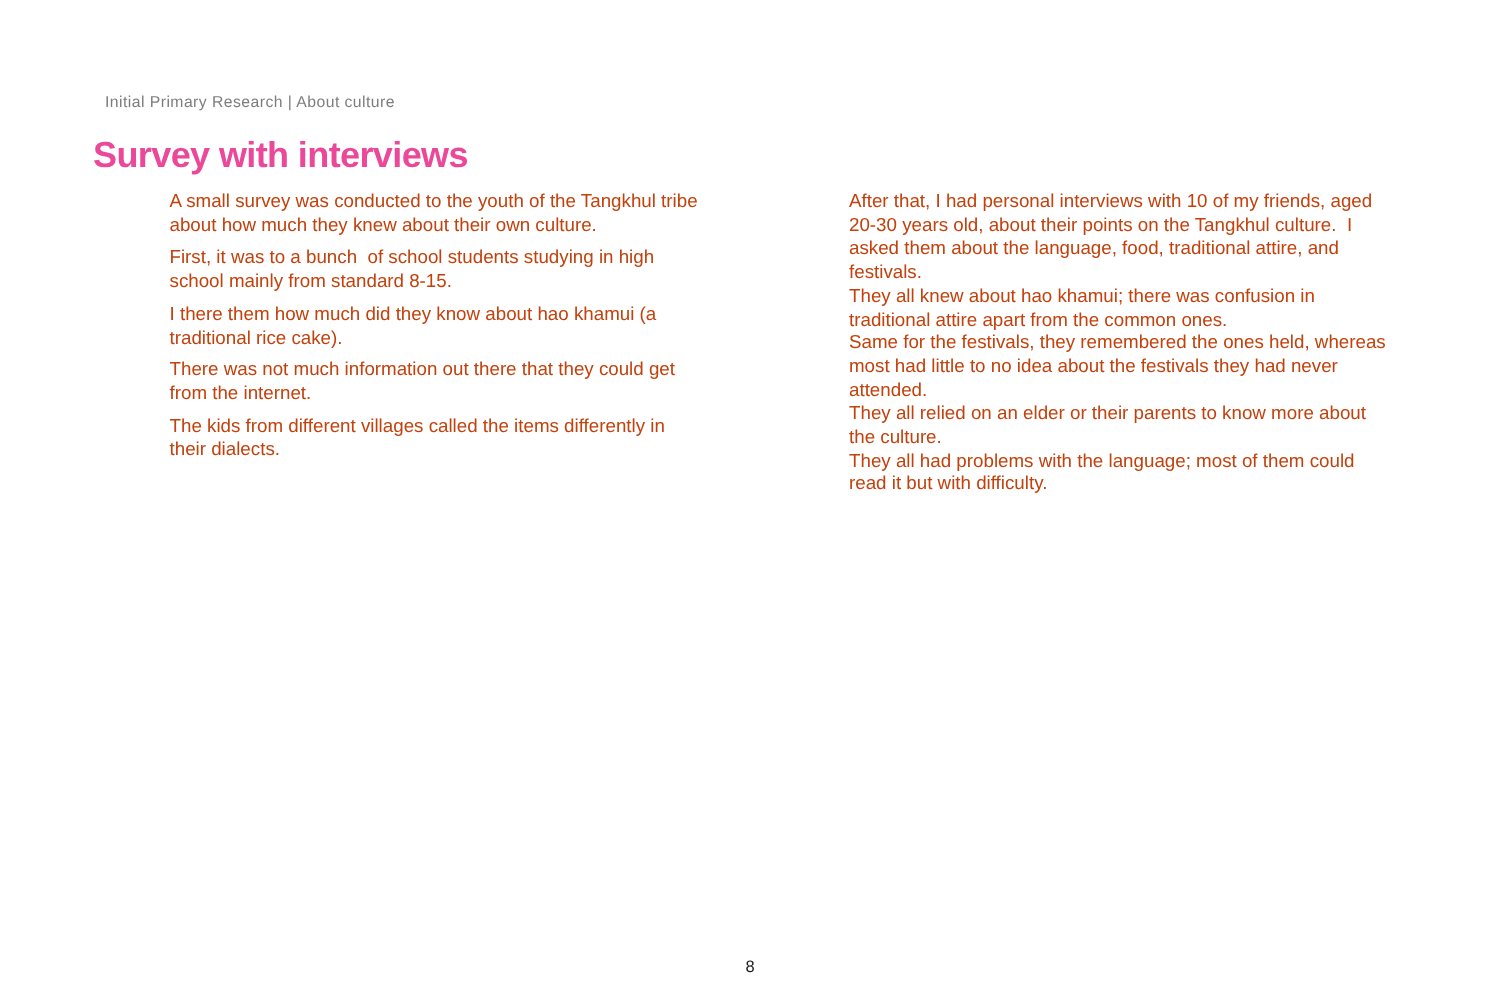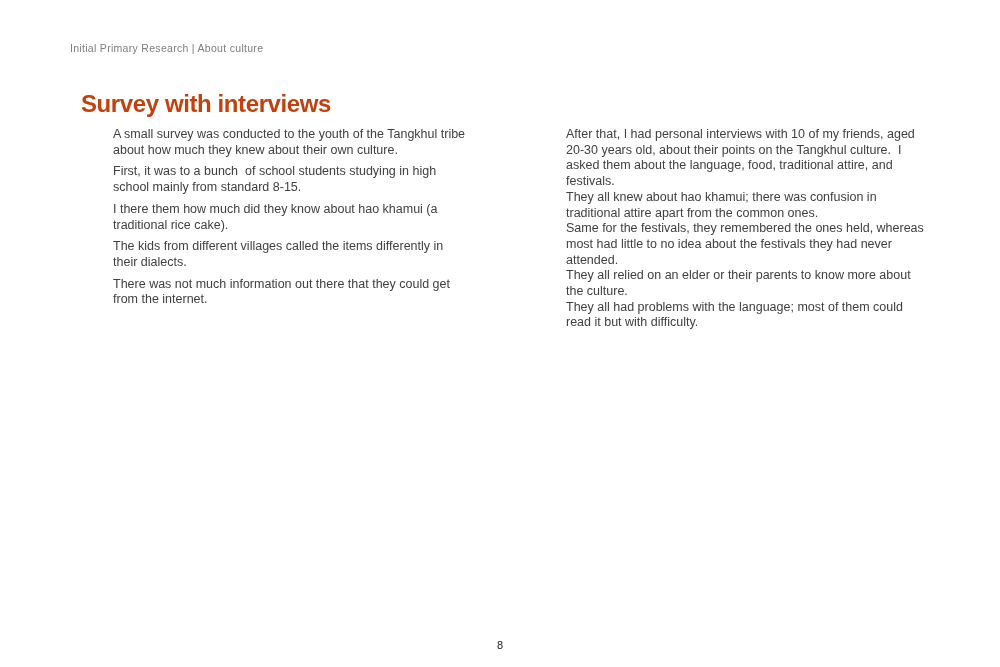--- a/index.html
+++ b/index.html
@@ -11,52 +11,52 @@
     position: relative;
     width: 1000px;
     height: 667px;
     background: #ffffff;
     font-family: "Liberation Sans", sans-serif;
     overflow: hidden;
   }
   .breadcrumb {
     position: absolute;
     left: 70px;
-    top: 42px;
+    top: 62px;
     font-size: 10.5px;
     letter-spacing: 0.3px;
     color: #7d7d7d;
   }
   .page-title {
     position: absolute;
-    left: 81px;
+    left: 62px;
     top: 74px;
     font-size: 24px;
     font-weight: 700;
     letter-spacing: -0.4px;
-    color: #c2410c;
+    color: #ec4899;
     margin-top: 16px;
   }
   .column {
     position: absolute;
     top: 127px;
   }
   .column-left {
     left: 113px;
     width: 358px;
   }
   .column-right {
     left: 566px;
     width: 365px;
   }
   .column p {
     margin: 0;
     font-size: 12.5px;
     line-height: 15.7px;
-    color: #404040;
+    color: #c2410c;
     white-space: pre-wrap;
   }
   .column-left p {
     margin-bottom: 6px;
   }
   .column-right p {
     margin-bottom: 0;
   }
   .page-number {
     position: absolute;
@@ -74,22 +74,22 @@
 <div class="page">
 
   <div class="breadcrumb">Initial Primary Research | About culture</div>
 
   <h1 class="page-title">Survey with interviews</h1>
 
   <div class="column column-left">
     <p>A small survey was conducted to the youth of the Tangkhul tribe about how much they knew about their own culture.</p>
     <p>First, it was to a bunch  of school students studying in high school mainly from standard 8-15.</p>
     <p>I there them how much did they know about hao khamui (a traditional rice cake).</p>
+    <p>There was not much information out there that they could get from the internet.</p>
     <p>The kids from different villages called the items differently in their dialects.</p>
-    <p>There was not much information out there that they could get from the internet.</p>
   </div>
 
   <div class="column column-right">
     <p>After that, I had personal interviews with 10 of my friends, aged 20-30 years old, about their points on the Tangkhul culture.  I asked them about the language, food, traditional attire, and festivals.</p>
     <p>They all knew about hao khamui; there was confusion in traditional attire apart from the common ones.</p>
     <p>Same for the festivals, they remembered the ones held, whereas most had little to no idea about the festivals they had never attended.</p>
     <p>They all relied on an elder or their parents to know more about the culture.</p>
     <p>They all had problems with the language; most of them could read it but with difficulty.</p>
   </div>
 

